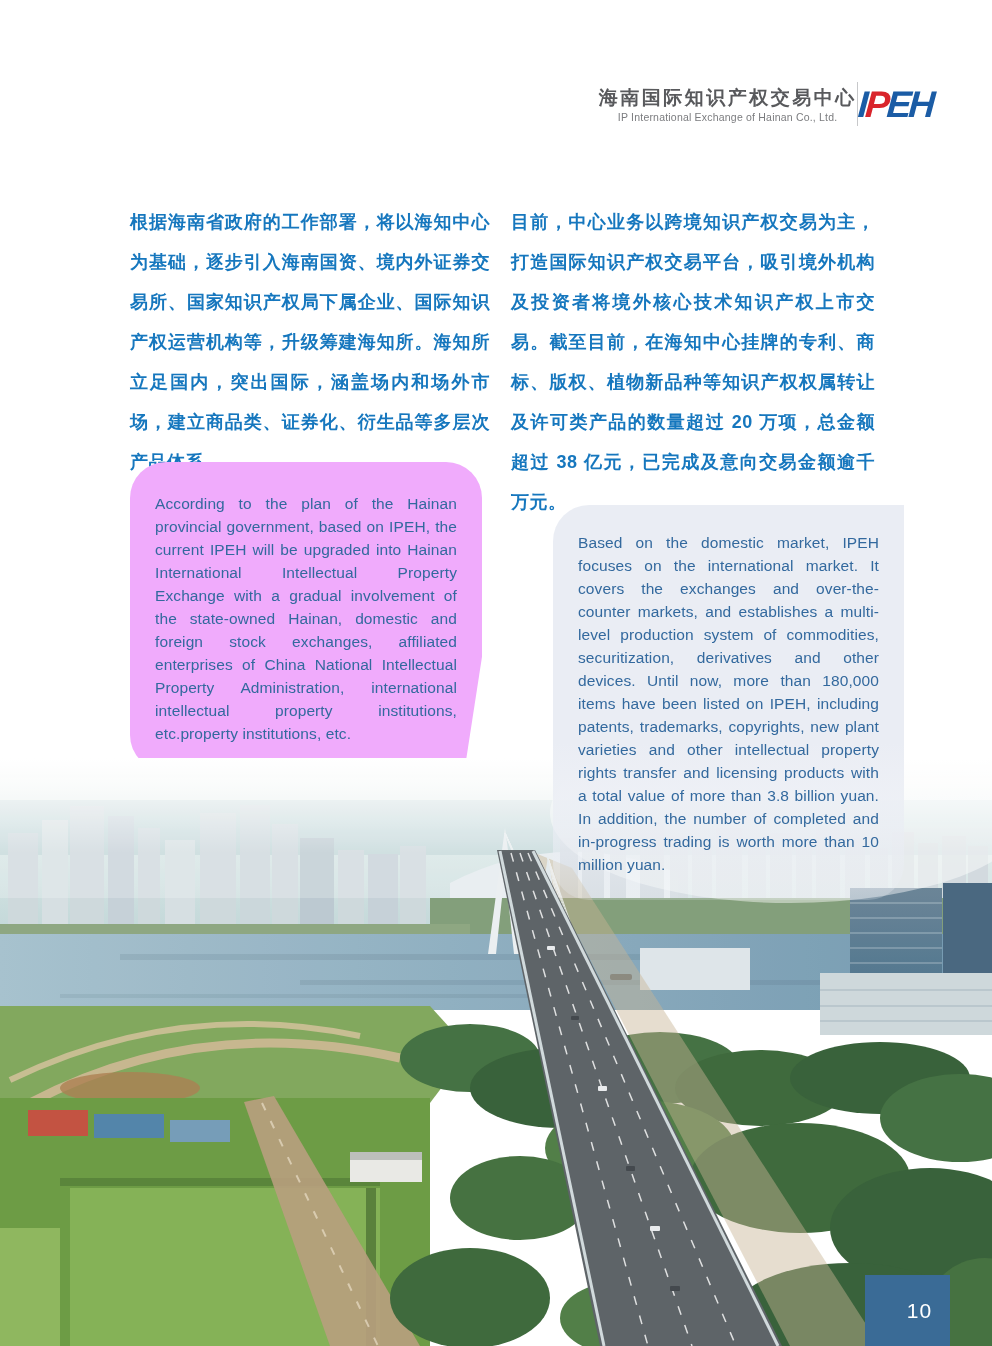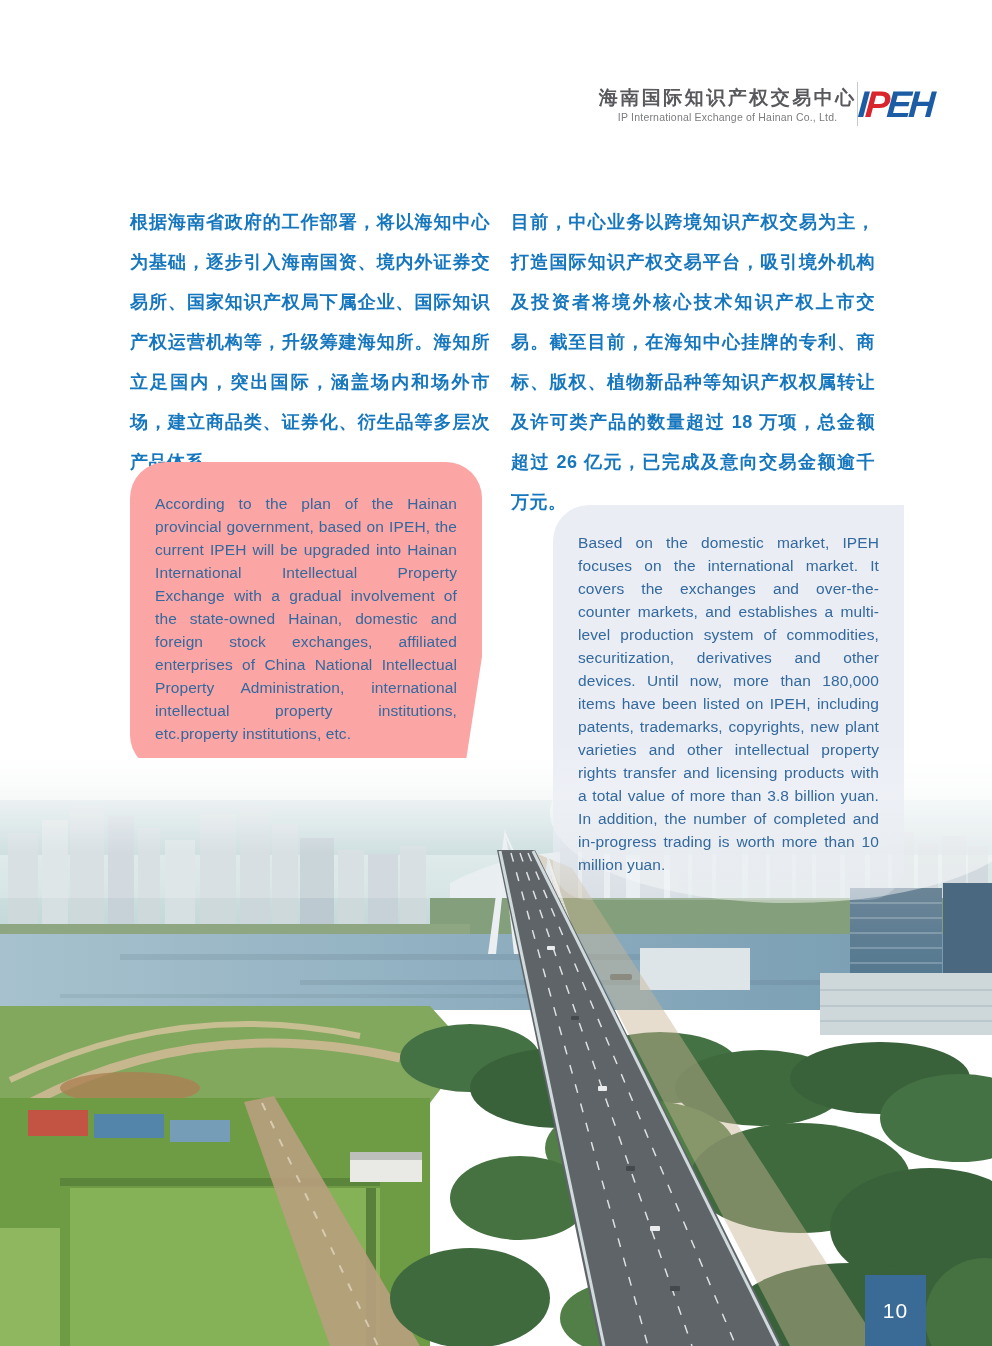--- a/index.html
+++ b/index.html
@@ -27,63 +27,63 @@
     text-align:justify;letter-spacing:.5px;
   }
 
   
   .en-box{
     box-sizing:border-box;position:absolute;color:#33699e;font-size:15.5px;line-height:23px;
     text-align:justify;letter-spacing:.1px;
   }
   .en-box p{margin:0;}
   .box-left{
-    left:130px;top:462px;width:352px;min-height:269px;background:#fca5a5;
+    left:130px;top:462px;width:352px;min-height:269px;background:#f0abfc;
     border-radius:36px 36px 0 36px;
     clip-path:polygon(0 0,100% 0,100% 63%,95% 100%,0 100%);
     padding:30px 25px 26px 25px;
   }
   .box-right{
     left:511px;top:505px;width:351px;min-height:340px;z-index:3;
     border-radius:36px 0 36px 36px;
     background:linear-gradient(180deg,#eaedf4 0%,#eaedf4 60%,rgba(234,237,244,.62) 86%,rgba(236,240,246,.22) 100%);
     padding:26px 25px 24px 25px;
     margin-left:42px;
   }
 
   
   .photo{position:absolute;left:0;top:758px;width:992px;height:588px;z-index:1;}
   .photo svg{display:block;width:100%;height:100%;}
 
   
   .page-badge{
     position:absolute;left:865px;top:1275px;width:61px;height:71px;z-index:4;
     background:#3a6b96;color:#ffffff;display:flex;align-items:center;justify-content:center;
-    font-size:21px;letter-spacing:1px;
+    font-size:21px;letter-spacing:1px;padding-left:24px;
   }
 </style>
 </head>
 <body>
 
 <div class="page">
 
   <div class="header">
     <div class="header-text">
       <div class="header-title-zh">海南国际知识产权交易中心</div>
       <div class="header-title-en">IP International Exchange of Hainan Co., Ltd.</div>
     </div>
     <div class="header-divider"></div>
     <div class="logo"><span>I</span><span class="red">P</span><span>EH</span></div>
   </div>
 
   <div class="zh-col left">
     <p class="zh-para">根据海南省政府的工作部署，将以海知中心为基础，逐步引入海南国资、境内外证券交易所、国家知识产权局下属企业、国际知识产权运营机构等，升级筹建海知所。海知所立足国内，突出国际，涵盖场内和场外市场，建立商品类、证券化、衍生品等多层次产品体系。</p>
   </div>
   <div class="zh-col right">
-    <p class="zh-para">目前，中心业务以跨境知识产权交易为主，打造国际知识产权交易平台，吸引境外机构及投资者将境外核心技术知识产权上市交易。截至目前，在海知中心挂牌的专利、商标、版权、植物新品种等知识产权权属转让及许可类产品的数量超过 18 万项，总金额超过 26 亿元，已完成及意向交易金额逾千万元。</p>
+    <p class="zh-para">目前，中心业务以跨境知识产权交易为主，打造国际知识产权交易平台，吸引境外机构及投资者将境外核心技术知识产权上市交易。截至目前，在海知中心挂牌的专利、商标、版权、植物新品种等知识产权权属转让及许可类产品的数量超过 20 万项，总金额超过 38 亿元，已完成及意向交易金额逾千万元。</p>
   </div>
 
   <div class="en-box box-left">
     <p>According to the plan of the Hainan provincial government, based on IPEH, the current IPEH will be upgraded into Hainan International Intellectual Property Exchange with a gradual involvement of the state-owned Hainan, domestic and foreign stock exchanges, affiliated enterprises of China National Intellectual Property Administration, international intellectual property institutions, etc.property institutions, etc.</p>
   </div>
   <div class="en-box box-right">
     <p>Based on the domestic market, IPEH focuses on the international market. It covers the exchanges and over-the-counter markets, and establishes a multi-level production system of commodities, securitization, derivatives and other devices. Until now, more than 180,000 items have been listed on IPEH, including patents, trademarks, copyrights, new plant varieties and other intellectual property rights transfer and licensing products with a total value of more than 3.8 billion yuan. In addition, the number of completed and in-progress trading is worth more than 10 million yuan.</p>
   </div>
 
   <div class="photo" role="img" aria-label="Aerial photo of Haikou Century Bridge: cable-stayed bridge crossing a river, hazy city skyline, green sports fields and tree-lined highway in the foreground">

